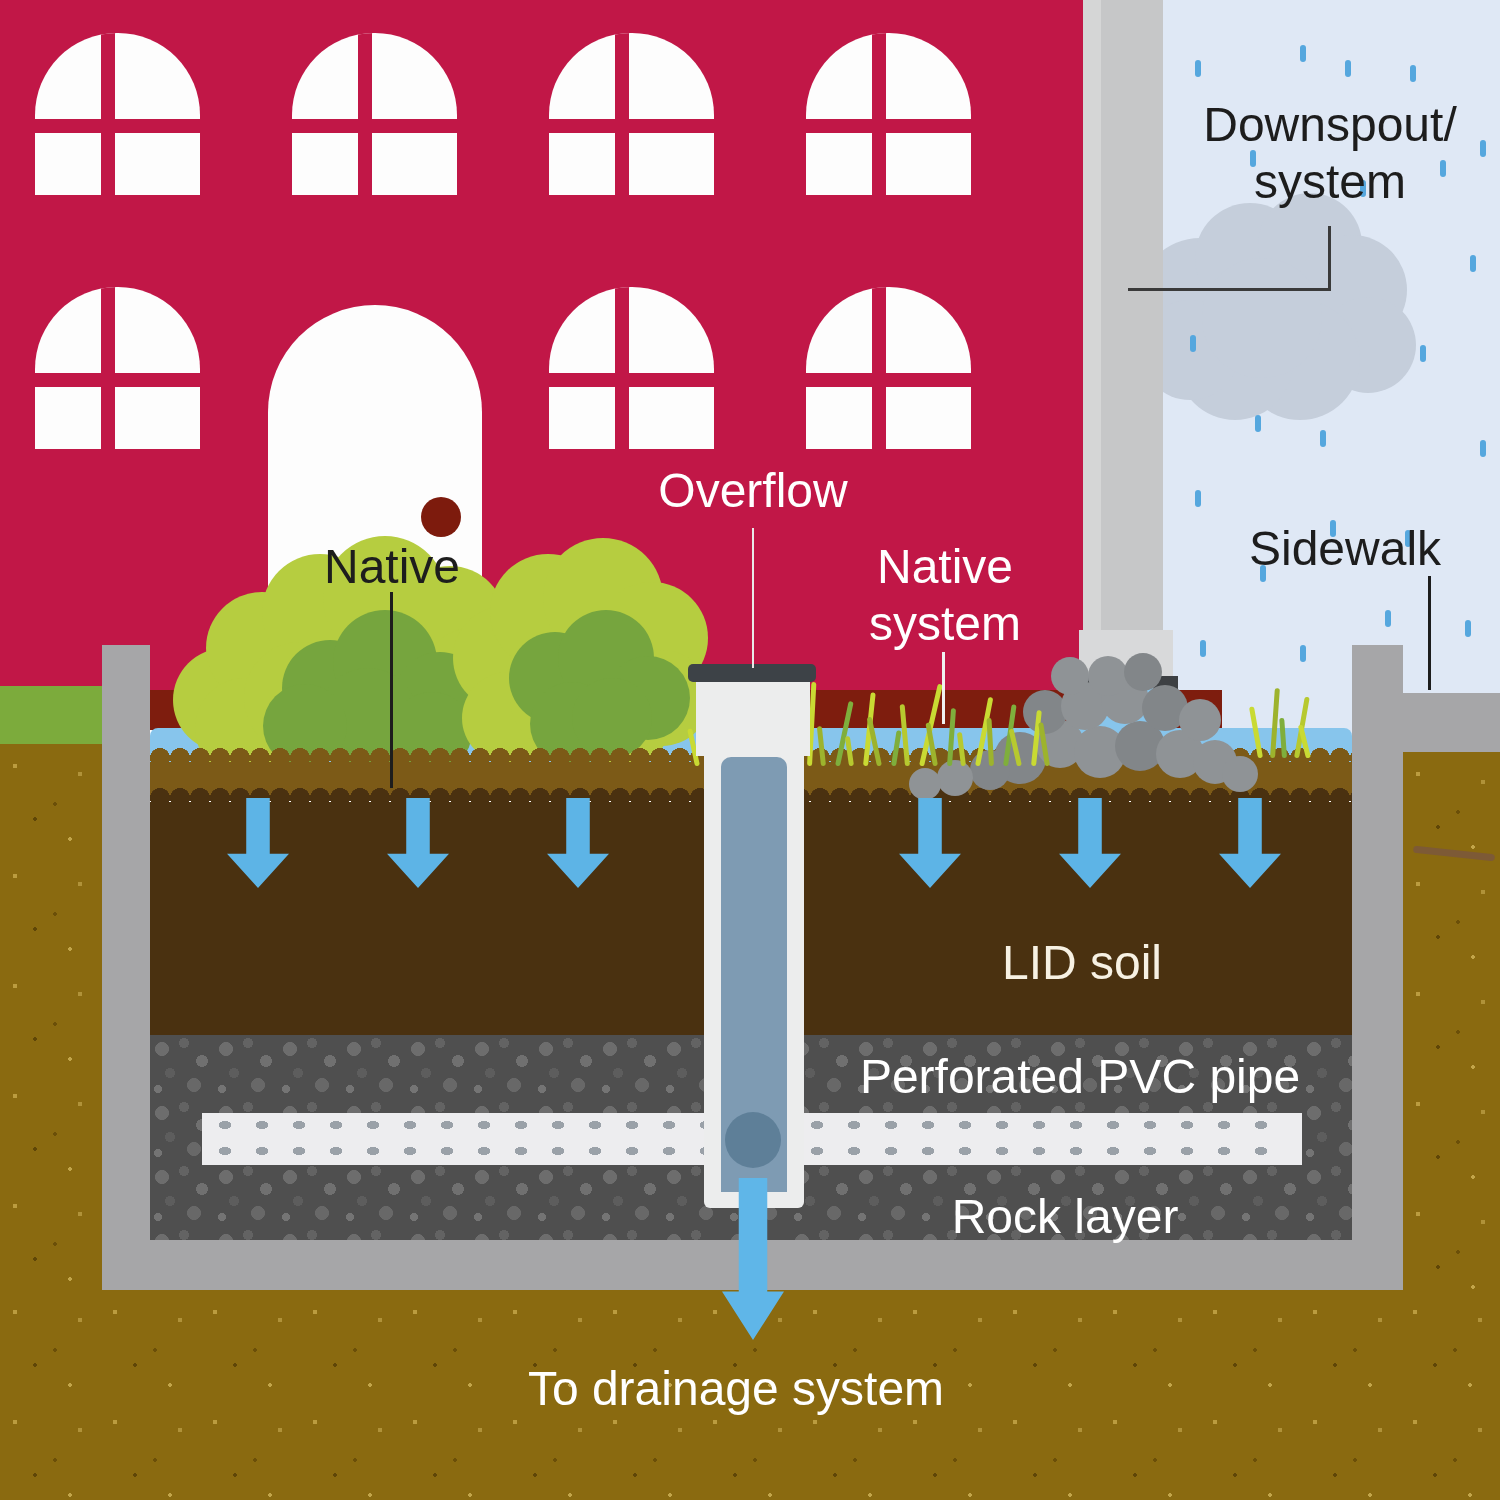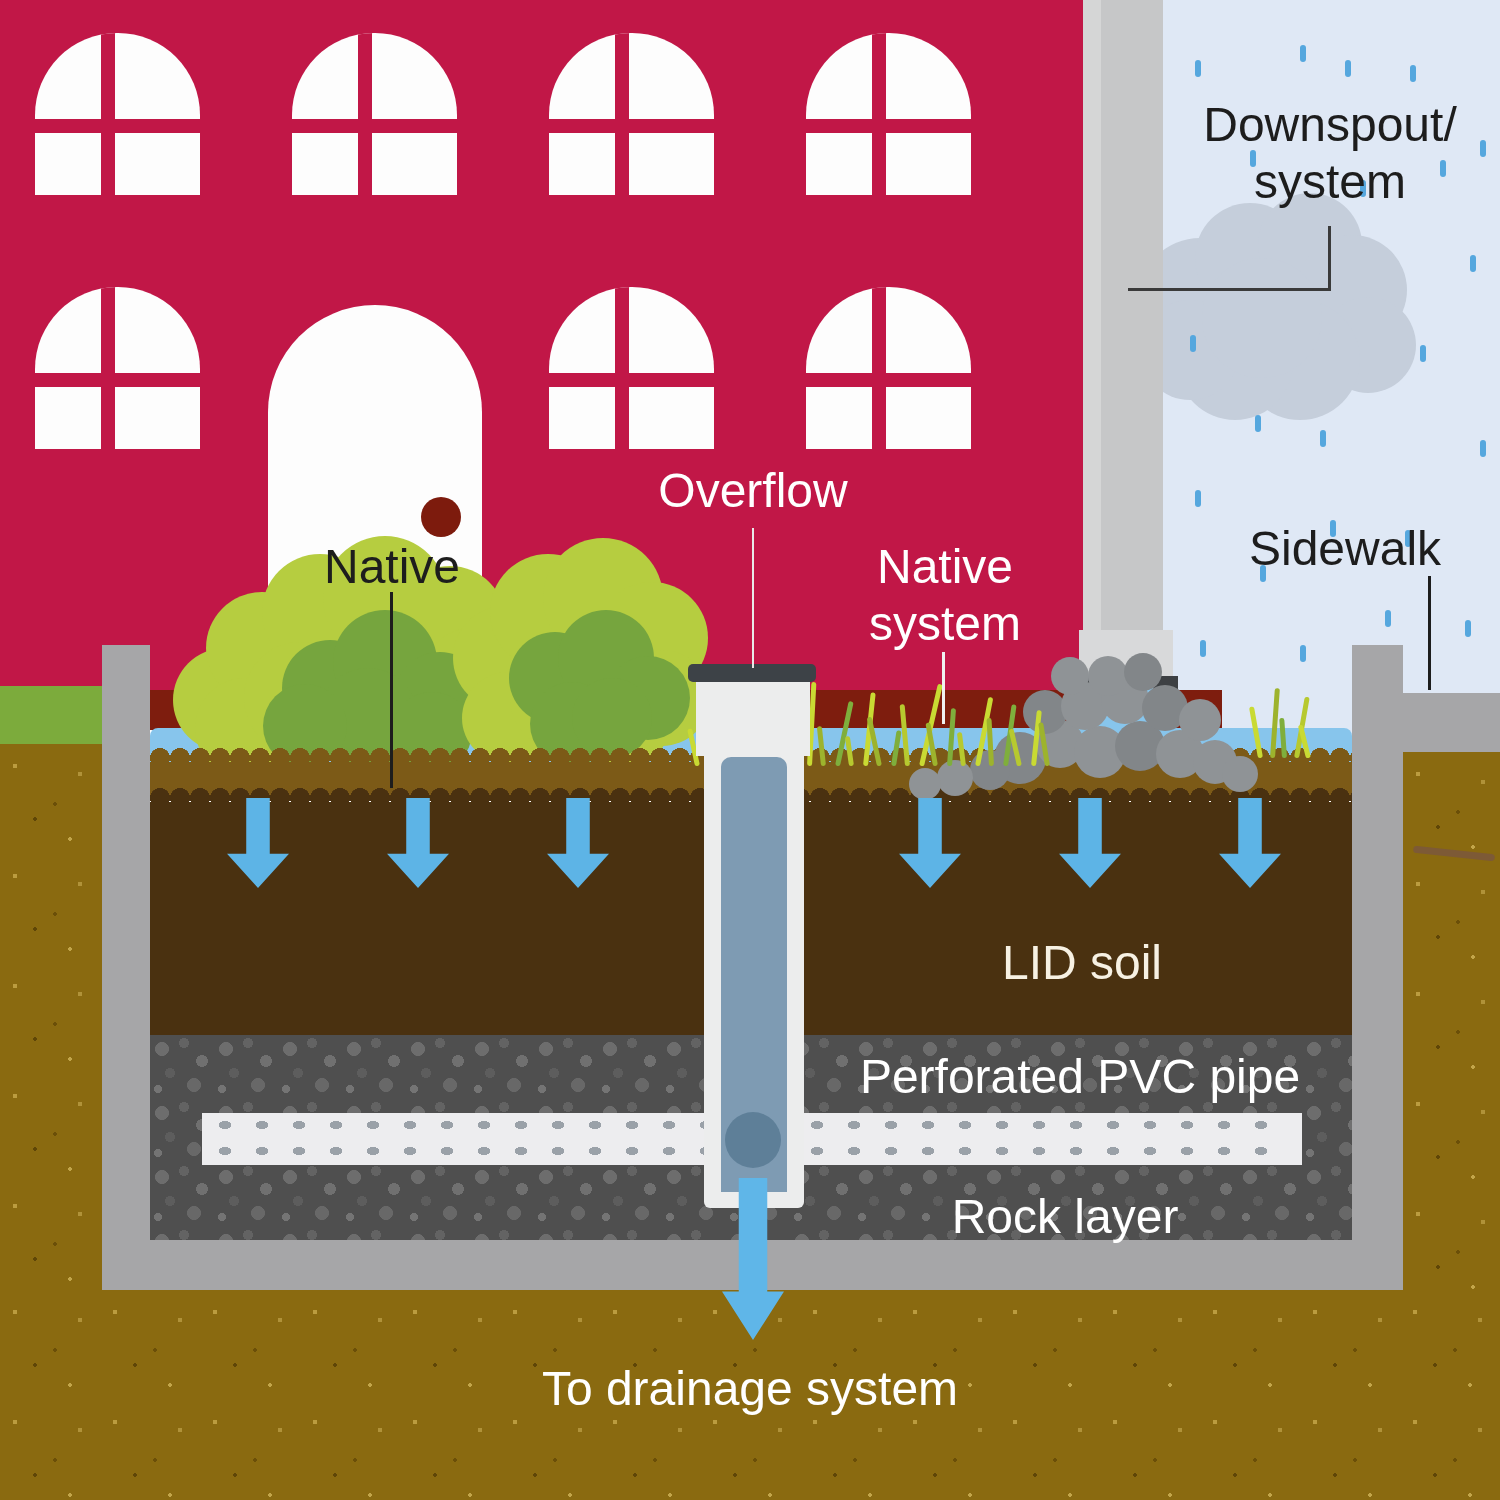--- a/index.html
+++ b/index.html
@@ -272,15 +272,15 @@
   <div class="lbl black" style="left:1195px;top:520px;width:300px;">Sidewalk</div>
   <div class="lbl white" style="left:603px;top:462px;width:300px;">Overflow</div>
   <div class="lbl white" style="left:795px;top:538px;width:300px;">
     <div>Native</div>
     <div>system</div>
   </div>
   <div class="lbl black" style="left:242px;top:538px;width:300px;">Native</div>
   <div class="lbl cream" style="left:932px;top:934px;width:300px;">LID soil</div>
   <div class="lbl white" style="left:820px;top:1048px;width:520px;text-align:center;">Perforated PVC pipe</div>
   <div class="lbl white" style="left:915px;top:1188px;width:300px;">Rock layer</div>
-  <div class="lbl white" style="left:450px;top:1360px;width:600px;">To drainage system</div>
+  <div class="lbl white" style="left:436px;top:1360px;width:600px;">To drainage system</div>
 
 </div>
 
 </body></html>

